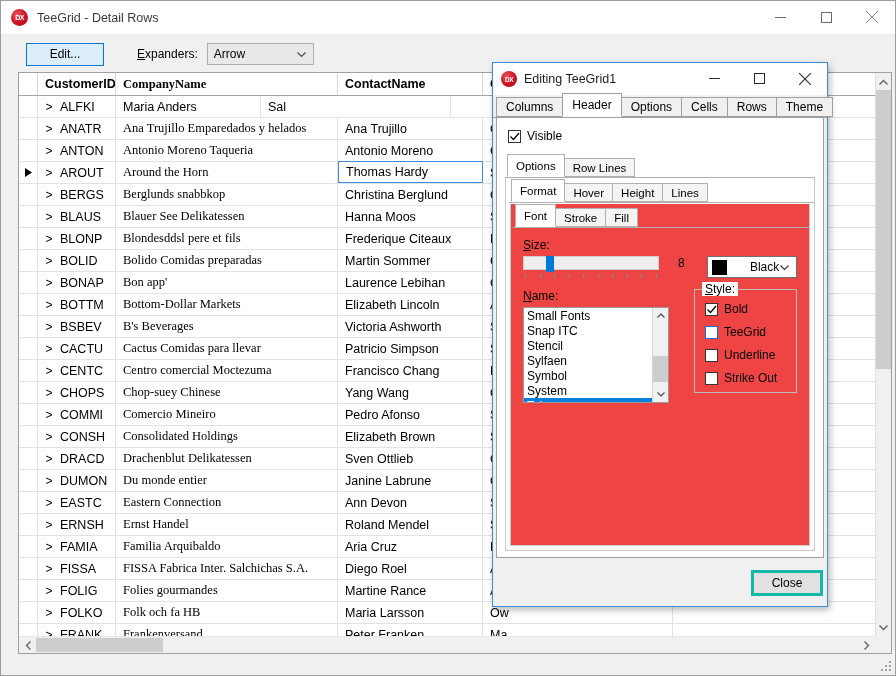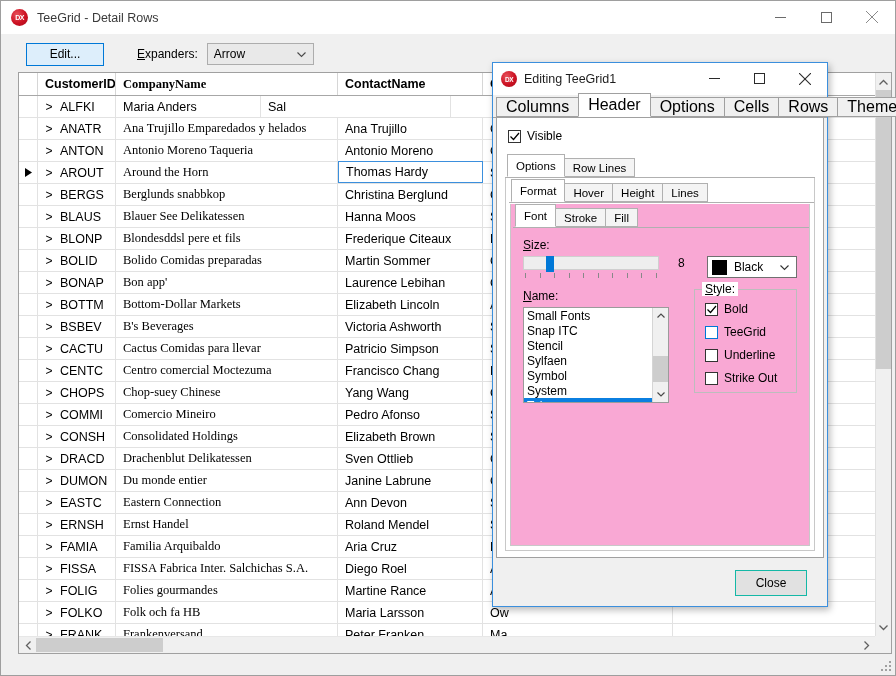--- a/index.html
+++ b/index.html
@@ -202,21 +202,21 @@
   
   .tabstrip {
     display: flex; align-items: flex-end;
     height: 23px;
     border-bottom: 1px solid #a0a0a0;
     padding-left: 3px;
   }
   .tab {
     height: 20px; padding: 0 9px;
     display: flex; align-items: center;
-    font-size: 16px;
+    font-size: 12px;
     background: #f0f0f0;
     border: 1px solid #a0a0a0;
     margin-right: -1px;
     color: #000;
     cursor: default;
   }
   .tab.active {
     background: #ffffff;
     height: 24px;
     border-bottom: 1px solid #ffffff;
@@ -272,21 +272,21 @@
   #slider-ticks {
     display: flex; justify-content: space-between;
     margin-top: 3px; padding: 0 2px;
   }
   #slider-ticks span { width: 1px; height: 5px; background: #888; display:block; }
   #size-value { margin-left: 15px; font-size: 12px; width: 16px; text-align:center; }
   #color-combo {
     margin-left: 18px; width: 96px; height: 22px;
     border: 1px solid #707070; background: #fff;
     display: flex; align-items: center; position: relative;
-    font-size: 12px; cursor: default;
+    font-size: 12px; cursor: default; gap: 16px;
   }
   #color-swatch { width: 15px; height: 15px; background: #000000; margin: 0 7px 0 4px; }
   #color-combo .chev { position:absolute; right:7px; top:50%; transform:translateY(-50%); }
 
   #name-style-row { display:flex; margin-top: 11px; }
   #name-col { width: 150px; }
   #font-list {
     width: 146px; height: 96px;
     border: 1px solid #9b9b9b; background:#fff;
     position: relative; overflow: hidden;
@@ -318,23 +318,23 @@
     padding: 12px 0 0 10px;
   }
   #style-legend {
     position: absolute; top: -8px; left: 7px;
     background: #ffffff; padding: 0 3px; font-size: 12px;
   }
   #style-legend u { text-decoration: underline; }
   #style-group .chk-row { margin-bottom: 9px; align-items: flex-end; }
 
   #close-button {
-    position: absolute; right: 20px; bottom: 10px;
+    position: absolute; right: 4px; bottom: 10px;
     width: 72px; height: 26px;
-    background: #e1e1e1; border: 1px solid #14b8a6;
+    background: #e1e1e1; border: 3px solid #14b8a6;
     font-size: 12px; display:flex; align-items:center; justify-content:center;
     cursor: default;
   }
 </style>
 </head>
 <body>
 
 <div id="main-window">
 
   <div id="title-bar">
@@ -810,21 +810,21 @@
           <div class="tab active">Options</div>
           <div class="tab">Row Lines</div>
         </div>
       <div class="panel-body">
         <div class="tabstrip inner" id="tabs-level2" style="margin:3px 0 0 3px; border-bottom:1px solid #b0b0b0;">
             <div class="tab active">Format</div>
             <div class="tab">Hover</div>
             <div class="tab">Height</div>
             <div class="tab">Lines</div>
           </div>
-        <div style="position:absolute;left:4px;right:4px;top:26px;bottom:4px;background:#f9a8d4;border:1px solid #c8c8c8;border-top:none;">
+        <div style="position:absolute;left:4px;right:4px;top:26px;bottom:4px;background:#ef4444;border:1px solid #c8c8c8;border-top:none;">
           <div class="tabstrip inner" id="tabs-level3" style="margin:2px 0 0 2px;border-bottom:1px solid #b0b0b0;">
               <div class="tab active">Font</div>
               <div class="tab">Stroke</div>
               <div class="tab">Fill</div>
             </div>
 
           <div id="font-content" style="top:24px;">
 
             <div class="field-label"><u>S</u>ize:</div>
             <div id="size-row">

